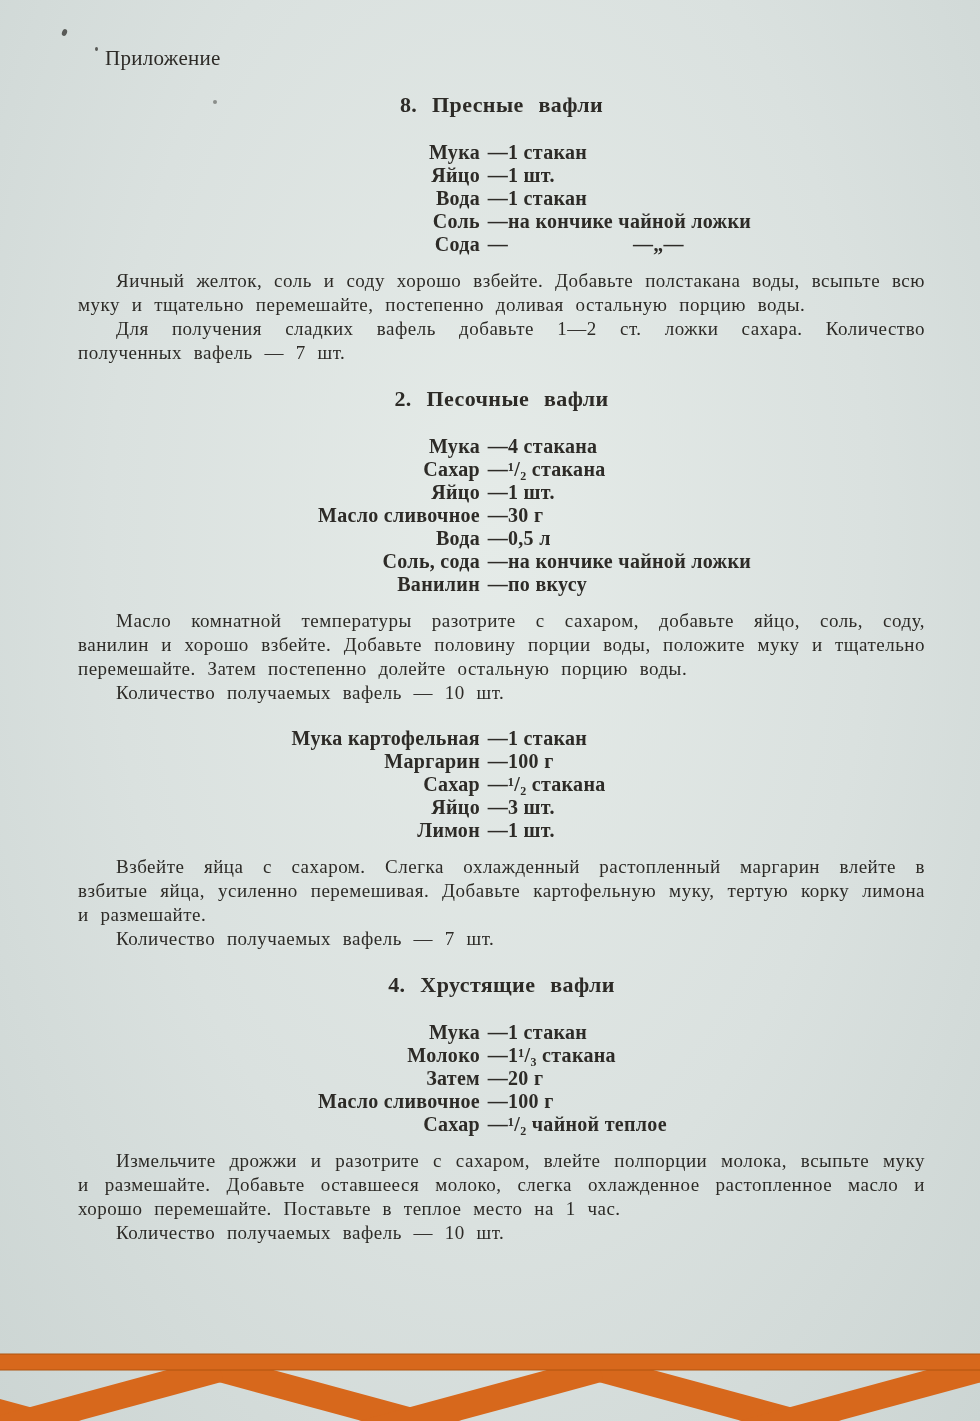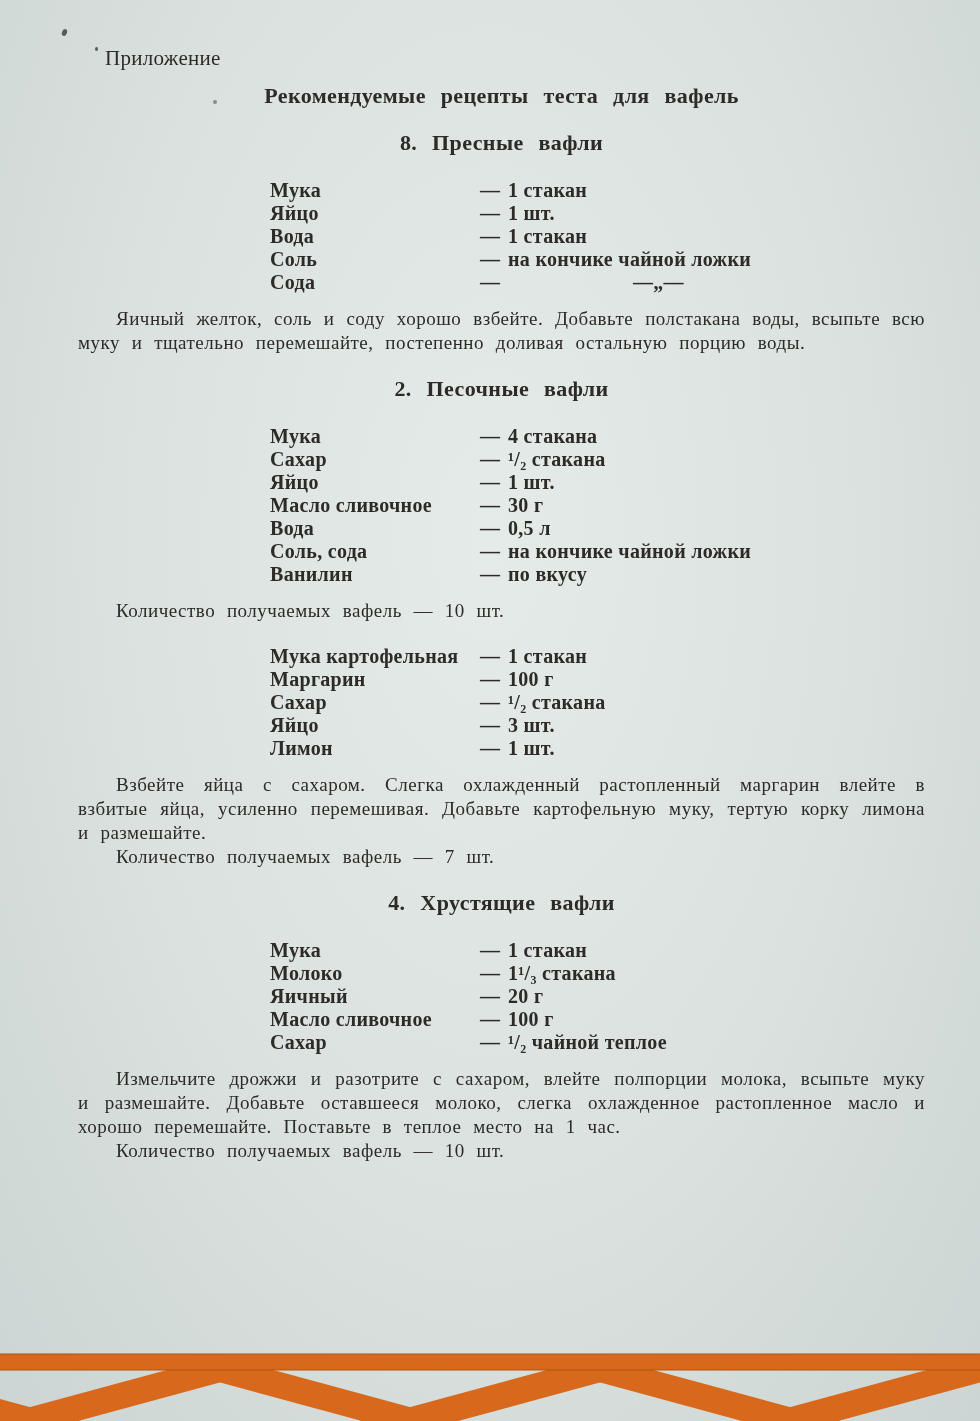--- a/index.html
+++ b/index.html
@@ -23,21 +23,21 @@
   .corner-label{font-size:21px;padding-left:27px;letter-spacing:0.3px;}
   .doc-title{
     margin-top:12px;text-align:center;font-weight:bold;font-size:22px;
     word-spacing:9px;letter-spacing:0.4px;
   }
   .recipe-section{margin-top:20px;}
   .section-heading{
     text-align:center;font-weight:bold;font-size:22px;line-height:28px;
     word-spacing:9px;letter-spacing:0.4px;
   }
-  .ingredient-list{margin:22px 0 0 192px;}
+  .ingredient-list{margin:22px 0 0 192px;text-align:right;}
   .row{display:flex;font-size:20px;font-weight:bold;line-height:23px;letter-spacing:0.3px;}
   .row .label{width:210px;flex:none;}
   .row .dash{width:28px;flex:none;}
   .row .value{white-space:nowrap;font-family:Liberation Serif, serif;}
   .row .value.ditto{margin-left:125px;}
   .paras{margin-top:13px;}
   .para{
     margin:0;font-size:19px;line-height:24px;text-align:justify;
     text-indent:38px;word-spacing:6.5px;letter-spacing:0.5px;
   }
@@ -49,21 +49,20 @@
   .speck.s2{left:95px;top:47px;width:3px;height:4px;}
   .speck.s3{left:213px;top:100px;width:4px;height:4px;opacity:.5;}
   .speck.s4{left:128px;top:1393px;width:3px;height:7px;opacity:.7;}
 </style>
 </head>
 <body>
 
 <div class="page">
   <div class="content">
     <div class="corner-label">Приложение</div>
-    <div class="doc-title">Рекомендуемые рецепты теста для вафель</div>
     <div>
         <section class="recipe-section">
           <h2 class="section-heading">8. Пресные вафли</h2>
           <div class="ingredient-list">
             <div class="row">
               <span class="label">Мука</span>
               <span class="dash">—</span>
               <span class="value">1 стакан</span>
             </div>
             <div class="row">
@@ -82,20 +81,21 @@
               <span class="value">на кончике чайной ложки</span>
             </div>
             <div class="row">
               <span class="label">Сода</span>
               <span class="dash">—</span>
               <span class="value ditto">—„—</span>
             </div>
           </div>
           <div class="paras">
             <p class="para">Яичный желток, соль и соду хорошо взбейте. Добавьте полстакана воды, всыпьте всю муку и тщательно перемешайте, постепенно доливая остальную порцию воды.</p>
+            <p class="para">Для получения сладких вафель добавьте 1—2 ст. ложки сахара. Количество полученных вафель — 7 шт.</p>
           </div>
         </section>
         <section class="recipe-section">
           <h2 class="section-heading">2. Песочные вафли</h2>
           <div class="ingredient-list">
             <div class="row">
               <span class="label">Мука</span>
               <span class="dash">—</span>
               <span class="value">4 стакана</span>
             </div>
@@ -124,20 +124,21 @@
               <span class="dash">—</span>
               <span class="value">на кончике чайной ложки</span>
             </div>
             <div class="row">
               <span class="label">Ванилин</span>
               <span class="dash">—</span>
               <span class="value">по вкусу</span>
             </div>
           </div>
           <div class="paras">
+            <p class="para">Масло комнатной температуры разотрите с сахаром, добавьте яйцо, соль, соду, ванилин и хорошо взбейте. Добавьте половину порции воды, положите муку и тщательно перемешайте. Затем постепенно долейте остальную порцию воды.</p>
             <p class="para">Количество получаемых вафель — 10 шт.</p>
           </div>
         </section>
         <section class="recipe-section">
           <div class="ingredient-list">
             <div class="row">
               <span class="label">Мука картофельная</span>
               <span class="dash">—</span>
               <span class="value">1 стакан</span>
             </div>
@@ -174,21 +175,21 @@
               <span class="label">Мука</span>
               <span class="dash">—</span>
               <span class="value">1 стакан</span>
             </div>
             <div class="row">
               <span class="label">Молоко</span>
               <span class="dash">—</span>
               <span class="value">1¹/₃ стакана</span>
             </div>
             <div class="row">
-              <span class="label">Яичный</span>
+              <span class="label">Затем</span>
               <span class="dash">—</span>
               <span class="value">20 г</span>
             </div>
             <div class="row">
               <span class="label">Масло сливочное</span>
               <span class="dash">—</span>
               <span class="value">100 г</span>
             </div>
             <div class="row">
               <span class="label">Сахар</span>

